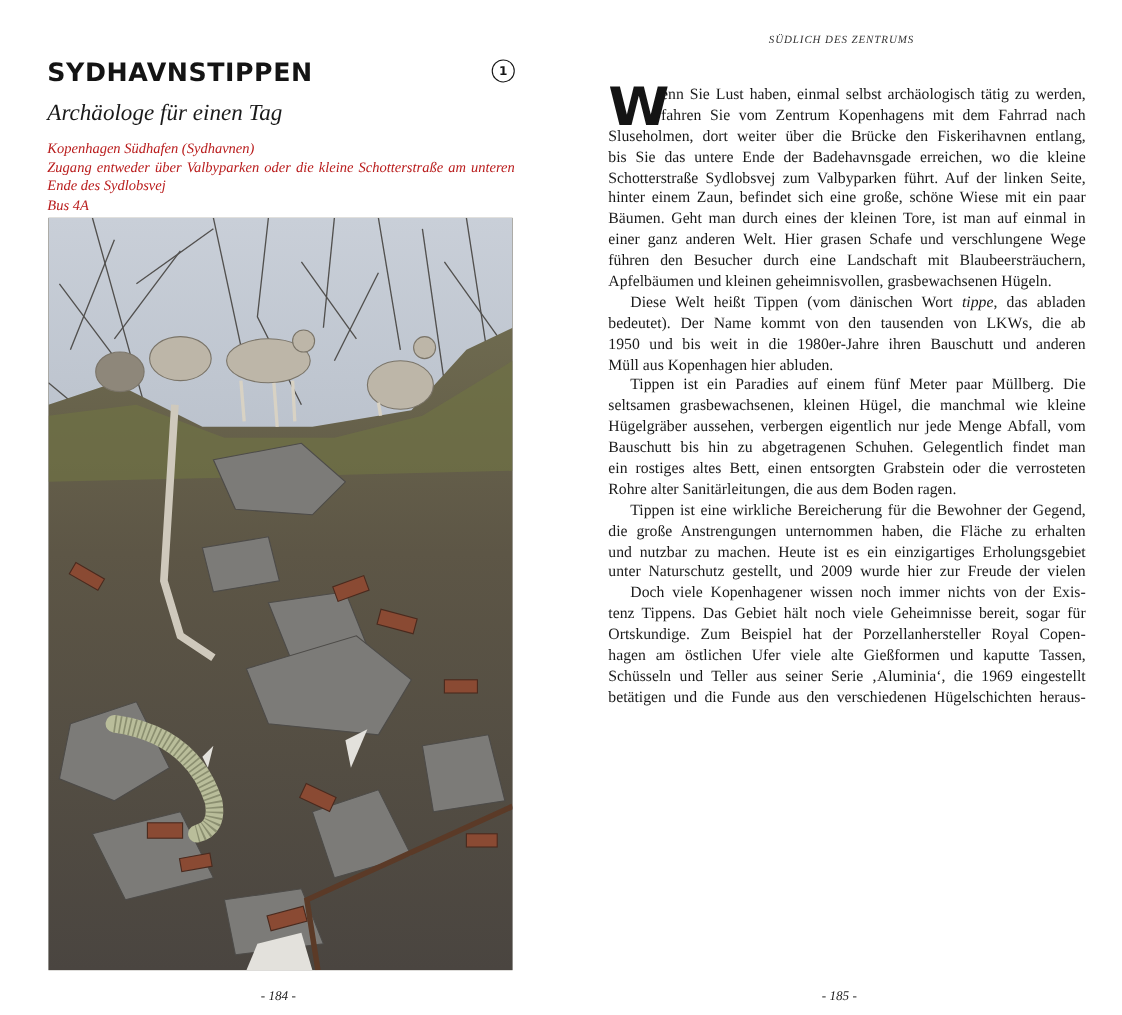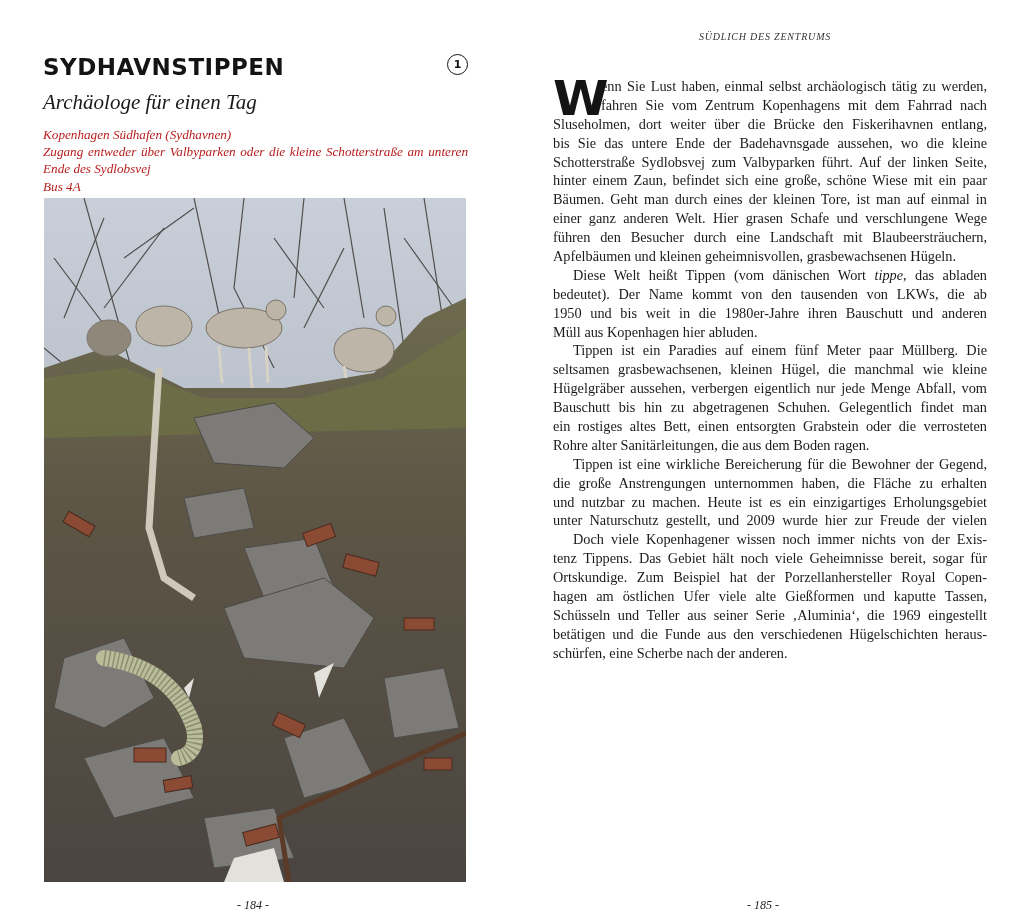--- a/index.html
+++ b/index.html
@@ -145,21 +145,21 @@
 </div>
 
 <div class="page page-right">
   <div class="running-head">SÜDLICH DES ZENTRUMS</div>
 
   <div class="body-text">
     <span class="dropcap">W</span>
     <span class="l dc">enn Sie Lust haben, einmal selbst archäologisch tätig zu werden,</span>
     <span class="l dc">fahren Sie vom Zentrum Kopenhagens mit dem Fahrrad nach</span>
     <span class="l">Sluseholmen, dort weiter über die Brücke den Fiskerihavnen entlang,</span>
-    <span class="l">bis Sie das untere Ende der Badehavnsgade aussehen, wo die kleine</span>
+    <span class="l">bis Sie das untere Ende der Badehavnsgade erreichen, wo die kleine</span>
     <span class="l">Schotterstraße Sydlobsvej zum Valbyparken führt. Auf der linken Seite,</span>
     <span class="l">hinter einem Zaun, befindet sich eine große, schöne Wiese mit ein paar</span>
     <span class="l">Bäumen. Geht man durch eines der kleinen Tore, ist man auf einmal in</span>
     <span class="l">einer ganz anderen Welt. Hier grasen Schafe und verschlungene Wege</span>
     <span class="l">führen den Besucher durch eine Landschaft mit Blaubeersträuchern,</span>
     <span class="l last">Apfelbäumen und kleinen geheimnisvollen, grasbewachsenen Hügeln.</span>
     <span class="l ind"><span>Diese Welt heißt Tippen (vom dänischen Wort </span><em>tippe</em><span>, das abladen</span></span>
     <span class="l">bedeutet). Der Name kommt von den tausenden von LKWs, die ab</span>
     <span class="l">1950 und bis weit in die 1980er-Jahre ihren Bauschutt und anderen</span>
     <span class="l last">Müll aus Kopenhagen hier abluden.</span>
@@ -172,17 +172,16 @@
     <span class="l ind">Tippen ist eine wirkliche Bereicherung für die Bewohner der Gegend,</span>
     <span class="l">die große Anstrengungen unternommen haben, die Fläche zu erhalten</span>
     <span class="l">und nutzbar zu machen. Heute ist es ein einzigartiges Erholungsgebiet</span>
     <span class="l">unter Naturschutz gestellt, und 2009 wurde hier zur Freude der vielen</span>
     <span class="l ind">Doch viele Kopenhagener wissen noch immer nichts von der Exis-</span>
     <span class="l">tenz Tippens. Das Gebiet hält noch viele Geheimnisse bereit, sogar für</span>
     <span class="l">Ortskundige. Zum Beispiel hat der Porzellanhersteller Royal Copen-</span>
     <span class="l">hagen am östlichen Ufer viele alte Gießformen und kaputte Tassen,</span>
     <span class="l">Schüsseln und Teller aus seiner Serie ‚Aluminia‘, die 1969 eingestellt</span>
     <span class="l">betätigen und die Funde aus den verschiedenen Hügelschichten heraus-</span>
-    <span class="l last">schürfen, eine Scherbe nach der anderen.</span>
   </div>
 
   <div class="folio folio-right">- 185 -</div>
 </div>
 
 </body></html>

